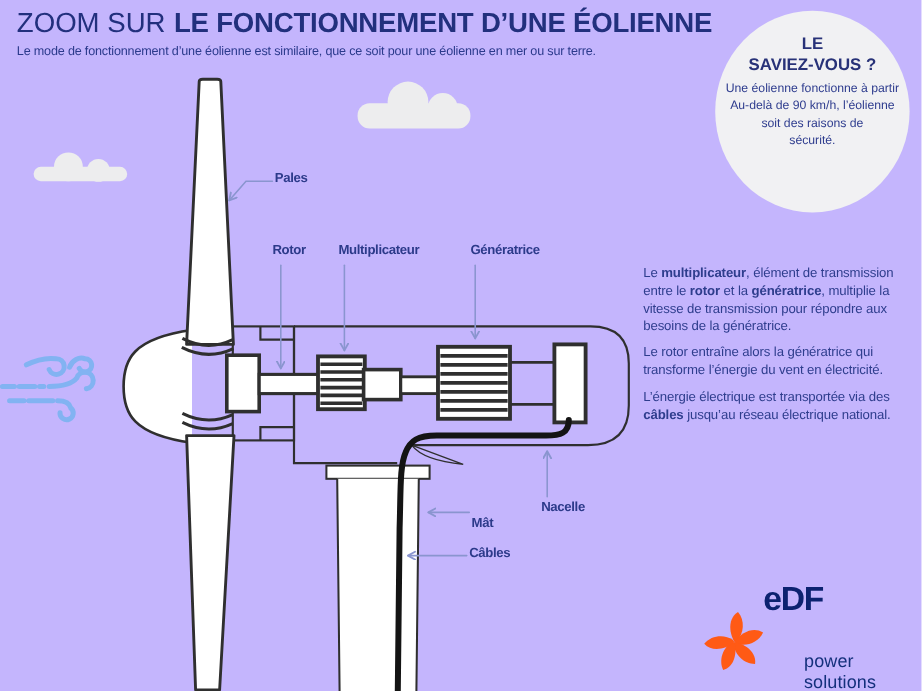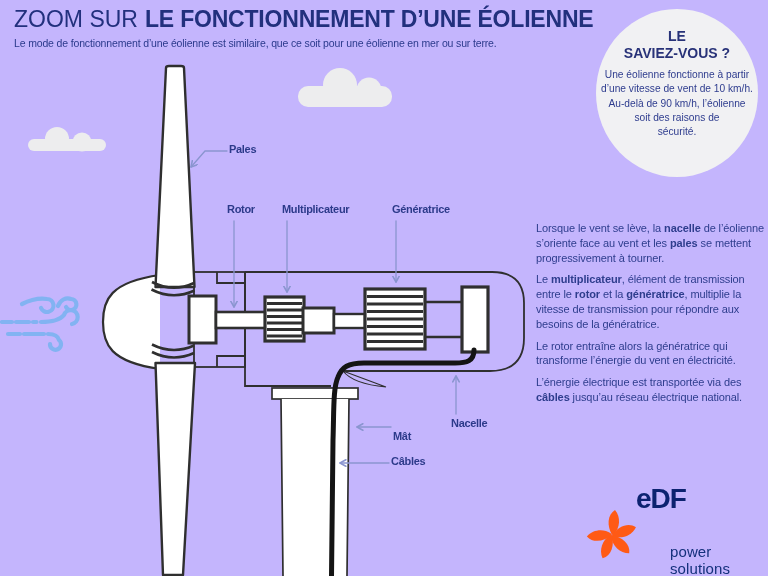--- a/index.html
+++ b/index.html
@@ -130,37 +130,35 @@
   <div class="abs" id="title">
     <span class="prefix">ZOOM SUR</span><span class="main">LE FONCTIONNEMENT D’UNE ÉOLIENNE</span>
   </div>
   <div class="abs" id="subtitle">Le mode de fonctionnement d’une éolienne est similaire, que ce soit pour une éolienne en mer ou sur terre.</div>
 
   <div class="abs" id="know">
     <div class="kt kt1">LE</div>
     <div class="kt">SAVIEZ-VOUS ?</div>
     <div class="kbody">
       <div>Une éolienne fonctionne à partir</div>
-      <div>d’une vitesse de vent de 10 km/h.</div>
       <div>Au-delà de 90 km/h, l’éolienne</div>
       <div>soit des raisons de</div>
       <div>sécurité.</div>
     </div>
   </div>
 
   <span class="abs dlabel" id="lab-pales">Pales</span>
   <span class="abs dlabel" id="lab-rotor">Rotor</span>
   <span class="abs dlabel" id="lab-mult">Multiplicateur</span>
   <span class="abs dlabel" id="lab-gen">Génératrice</span>
   <span class="abs dlabel" id="lab-mat">Mât</span>
   <span class="abs dlabel" id="lab-cables">Câbles</span>
   <span class="abs dlabel" id="lab-nacelle">Nacelle</span>
 
   <div class="abs" id="explain">
-    <p><span>Lorsque le vent se lève, la </span><span class="b">nacelle</span><span> de l’éolienne s’oriente face au vent et les </span><span class="b">pales</span><span> se mettent progressivement à tourner.</span></p>
     <p><span>Le </span><span class="b">multiplicateur</span><span>, élément de transmission entre le </span><span class="b">rotor</span><span> et la </span><span class="b">génératrice</span><span>, multiplie la vitesse de transmission pour répondre aux besoins de la génératrice.</span></p>
     <p><span>Le rotor entraîne alors la génératrice qui transforme l’énergie du vent en électricité.</span></p>
     <p><span>L’énergie électrique est transportée via des </span><span class="b">câbles</span><span> jusqu’au réseau électrique national.</span></p>
   </div>
 
   <div>
     <svg class="abs" style="left:586px;top:505px" width="52" height="56" viewBox="0 0 52 56">
       <g fill="#ff5a15">
         <g transform="rotate(0,26,30)">
             <path d="M26,30 C21,21 21,10 29,5 C35,12 34,23 28,29 Z"></path>

